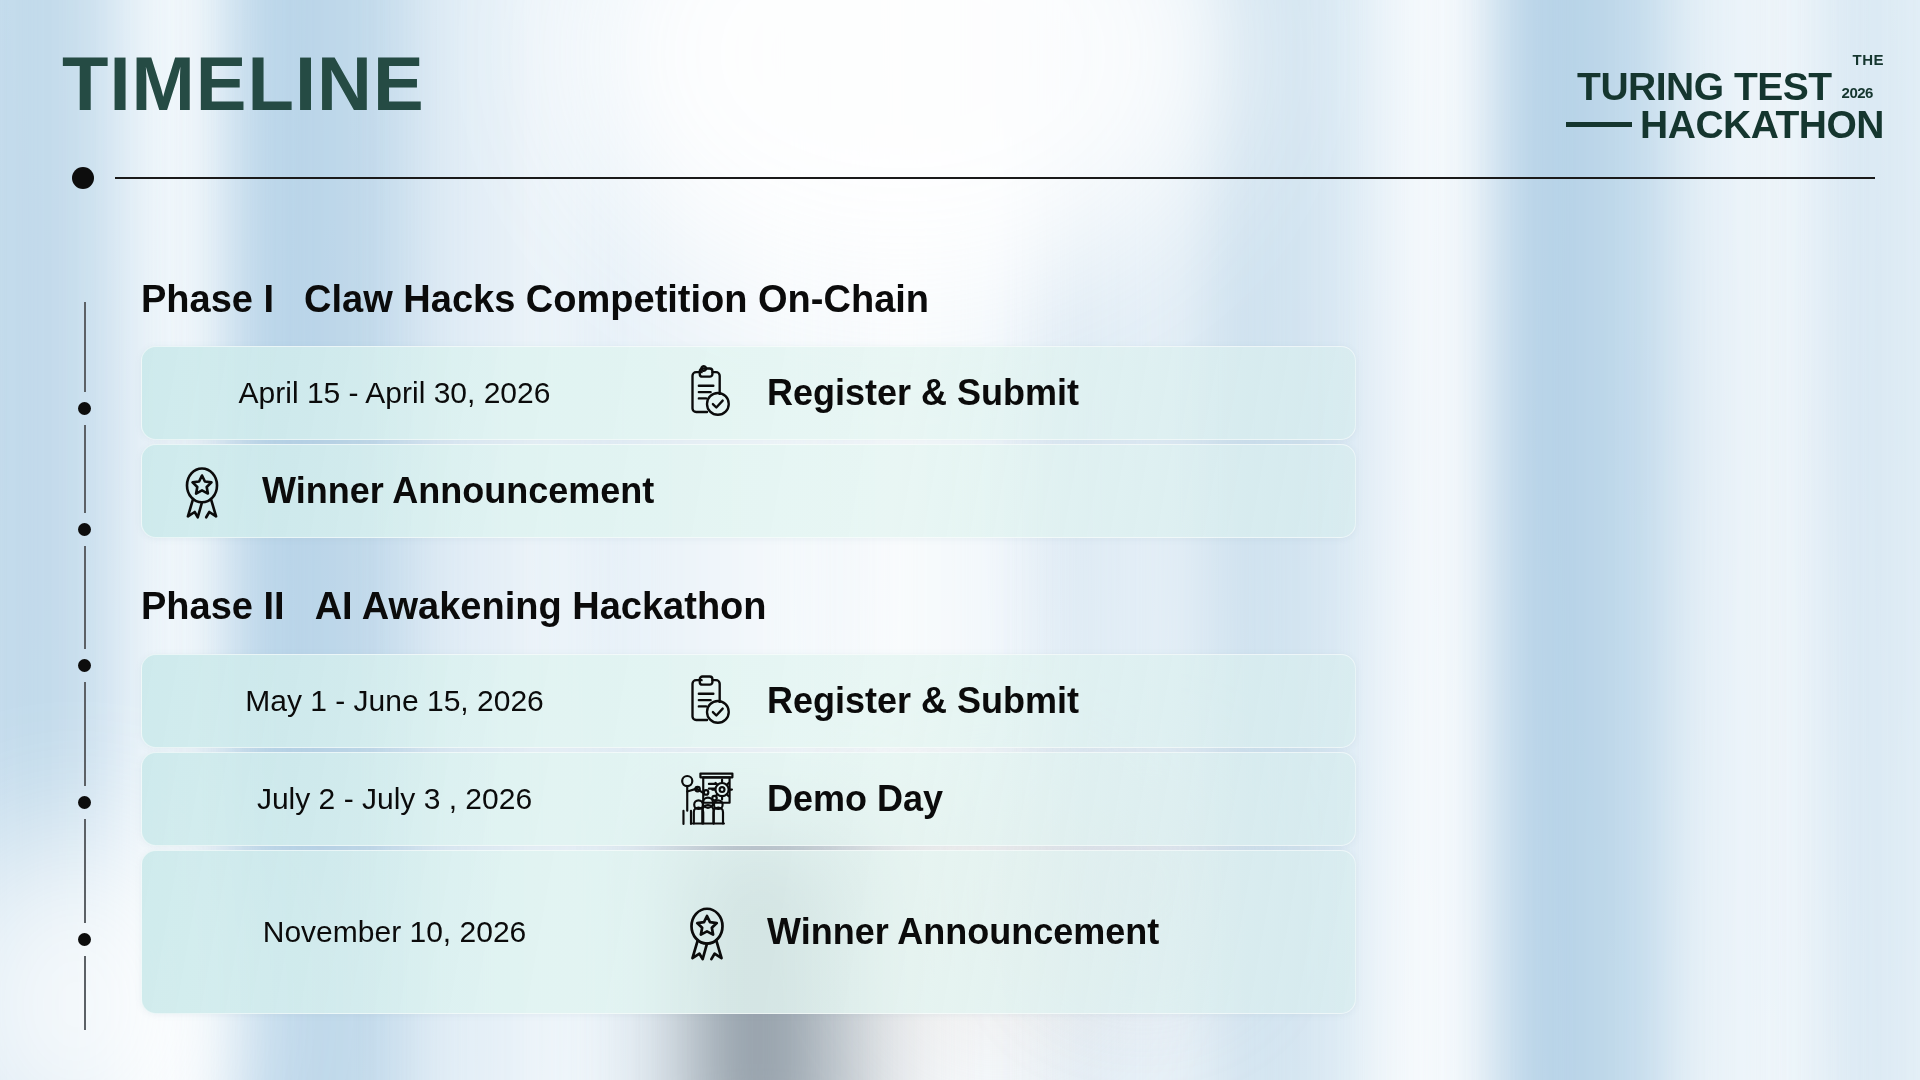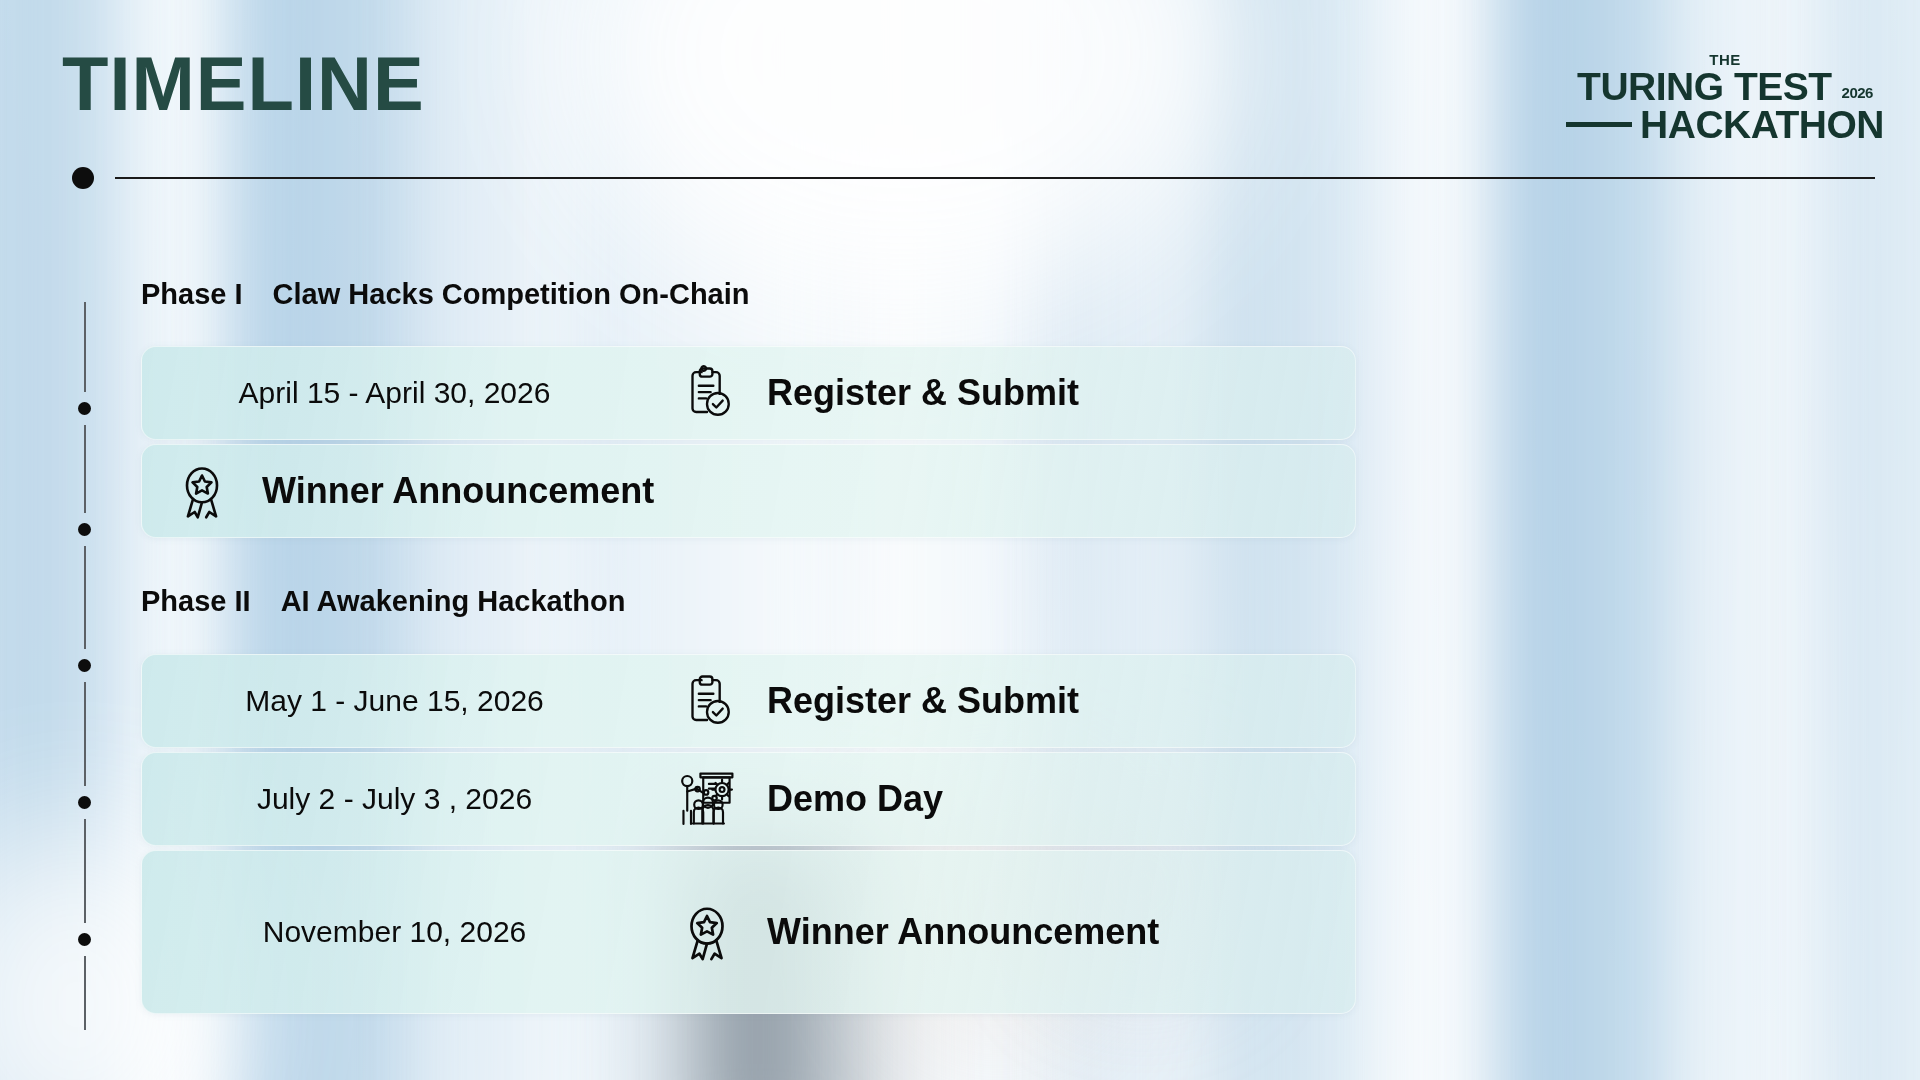--- a/index.html
+++ b/index.html
@@ -44,21 +44,21 @@
   
   .title {
     position:absolute; left:62px; top:46px;
     font-size:76px; font-weight:800; letter-spacing:1px;
     color:#254b44; line-height:1;
   }
   .logo {
     position:absolute; right:36px; top:52px;
     color:#15362f; text-align:right; line-height:1;
   }
-  .logo-the { font-size:15px; font-weight:700; letter-spacing:.5px; text-align:center; margin-left:0; }
+  .logo-the { font-size:15px; font-weight:700; letter-spacing:.5px; text-align:right; margin-left:0; }
   .logo-row1 {
     display:flex; align-items:flex-end; justify-content:center; gap:10px;
     font-weight:800; letter-spacing:-.5px; margin-top:2px;
   }
   .logo-tt { font-size:39px; line-height:.92; }
   .logo-yr { font-size:15px; font-weight:700; line-height:1.6; }
   .logo-row2 {
     display:flex; align-items:center; justify-content:flex-end; gap:8px;
     margin-top:1px;
   }
@@ -71,21 +71,21 @@
   .vline { position:absolute; width:2px; background:#5c6166; }
   .hrule {
     position:absolute; left:115px; top:177px; width:1760px; height:2px;
     background:#1a1a1a;
   }
 
   
   .content { position:absolute; left:0; top:0; width:1920px; height:1080px; }
   .phase-label {
     position:absolute; left:141px;
-    font-size:29px; font-weight:700; color:#0b0b0b; white-space:nowrap;
+    font-size:38px; font-weight:700; color:#0b0b0b; white-space:nowrap;
   }
   .phase-label .sep { display:inline-block; width:30px; }
 
   .card {
     position:absolute; left:141px; width:1215px;
     border-radius:15px;
     display:flex; align-items:center;
     border:1px solid rgba(255,255,255,.55);
     box-shadow:0 1px 6px rgba(120,150,170,.10);
   }

